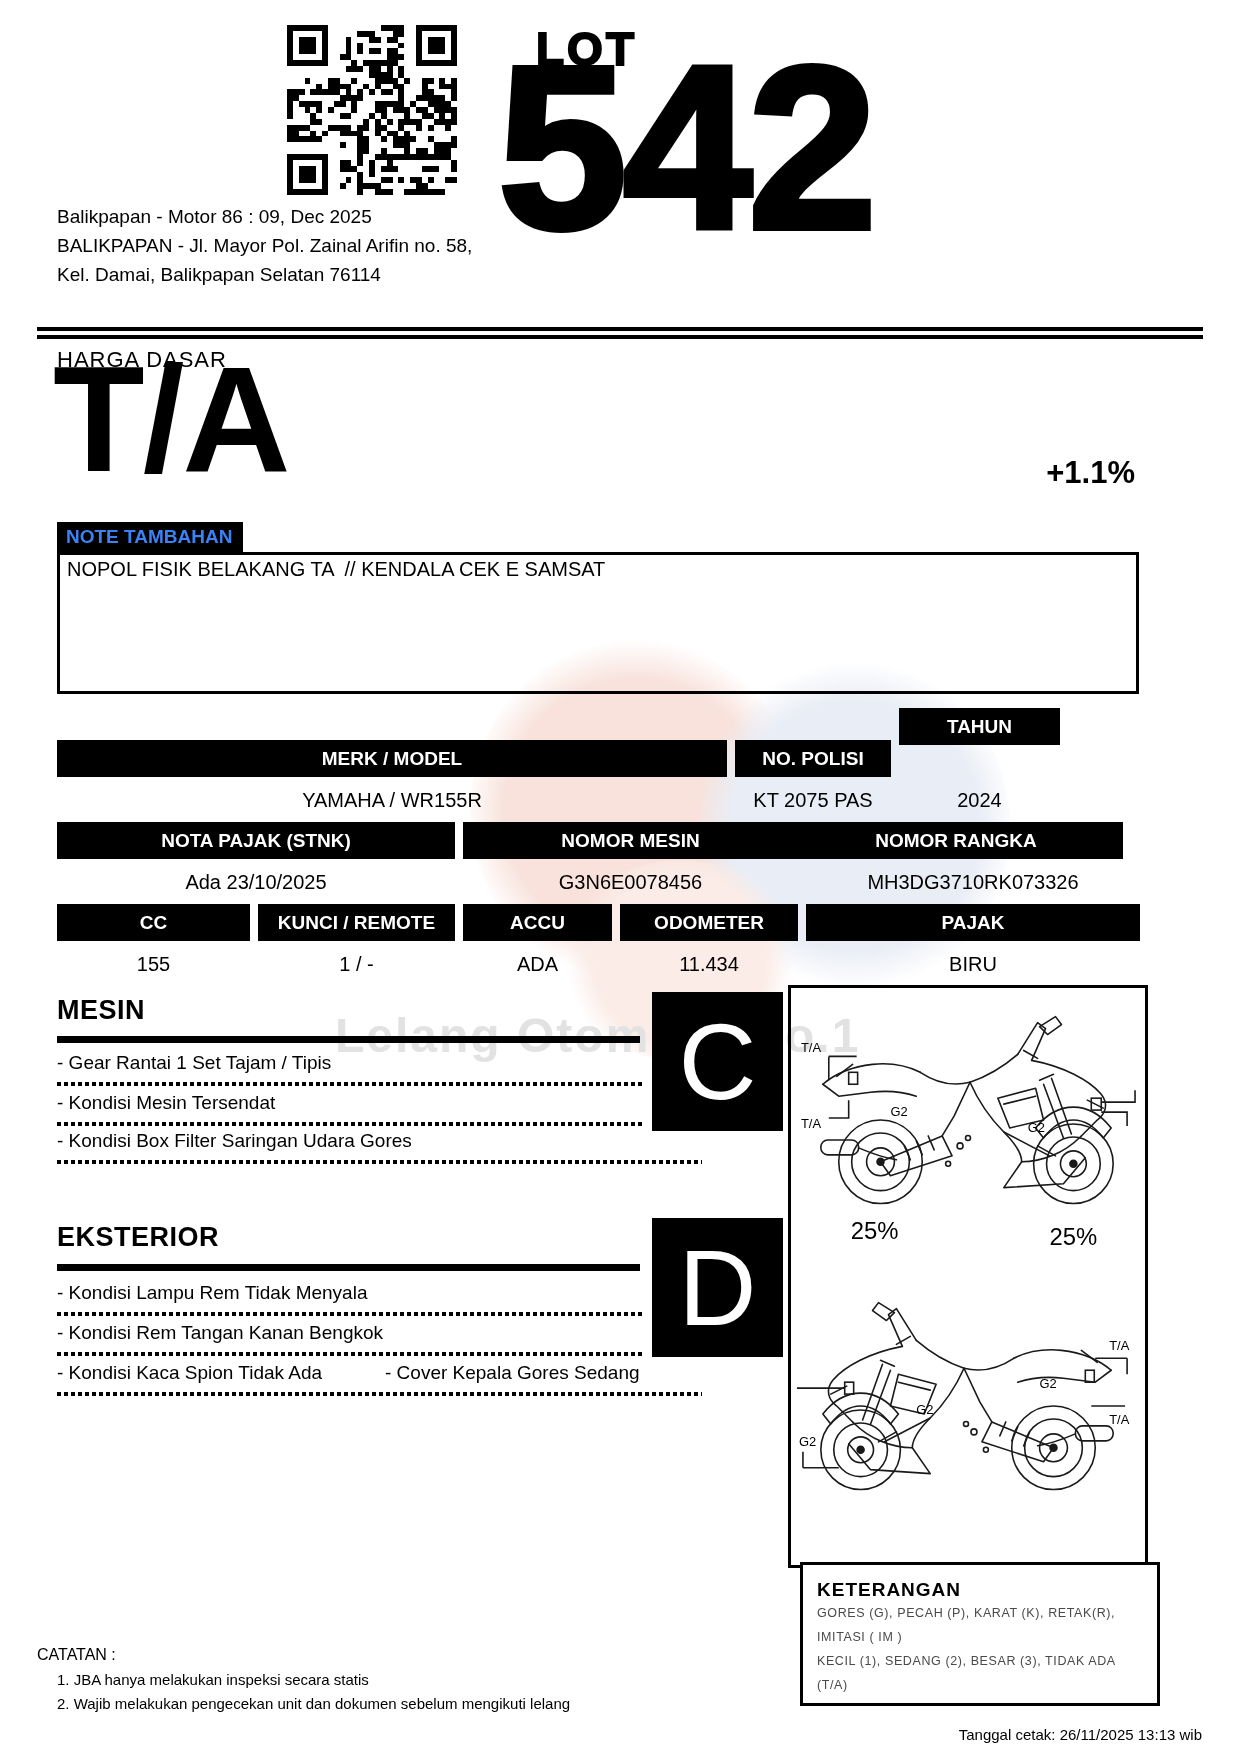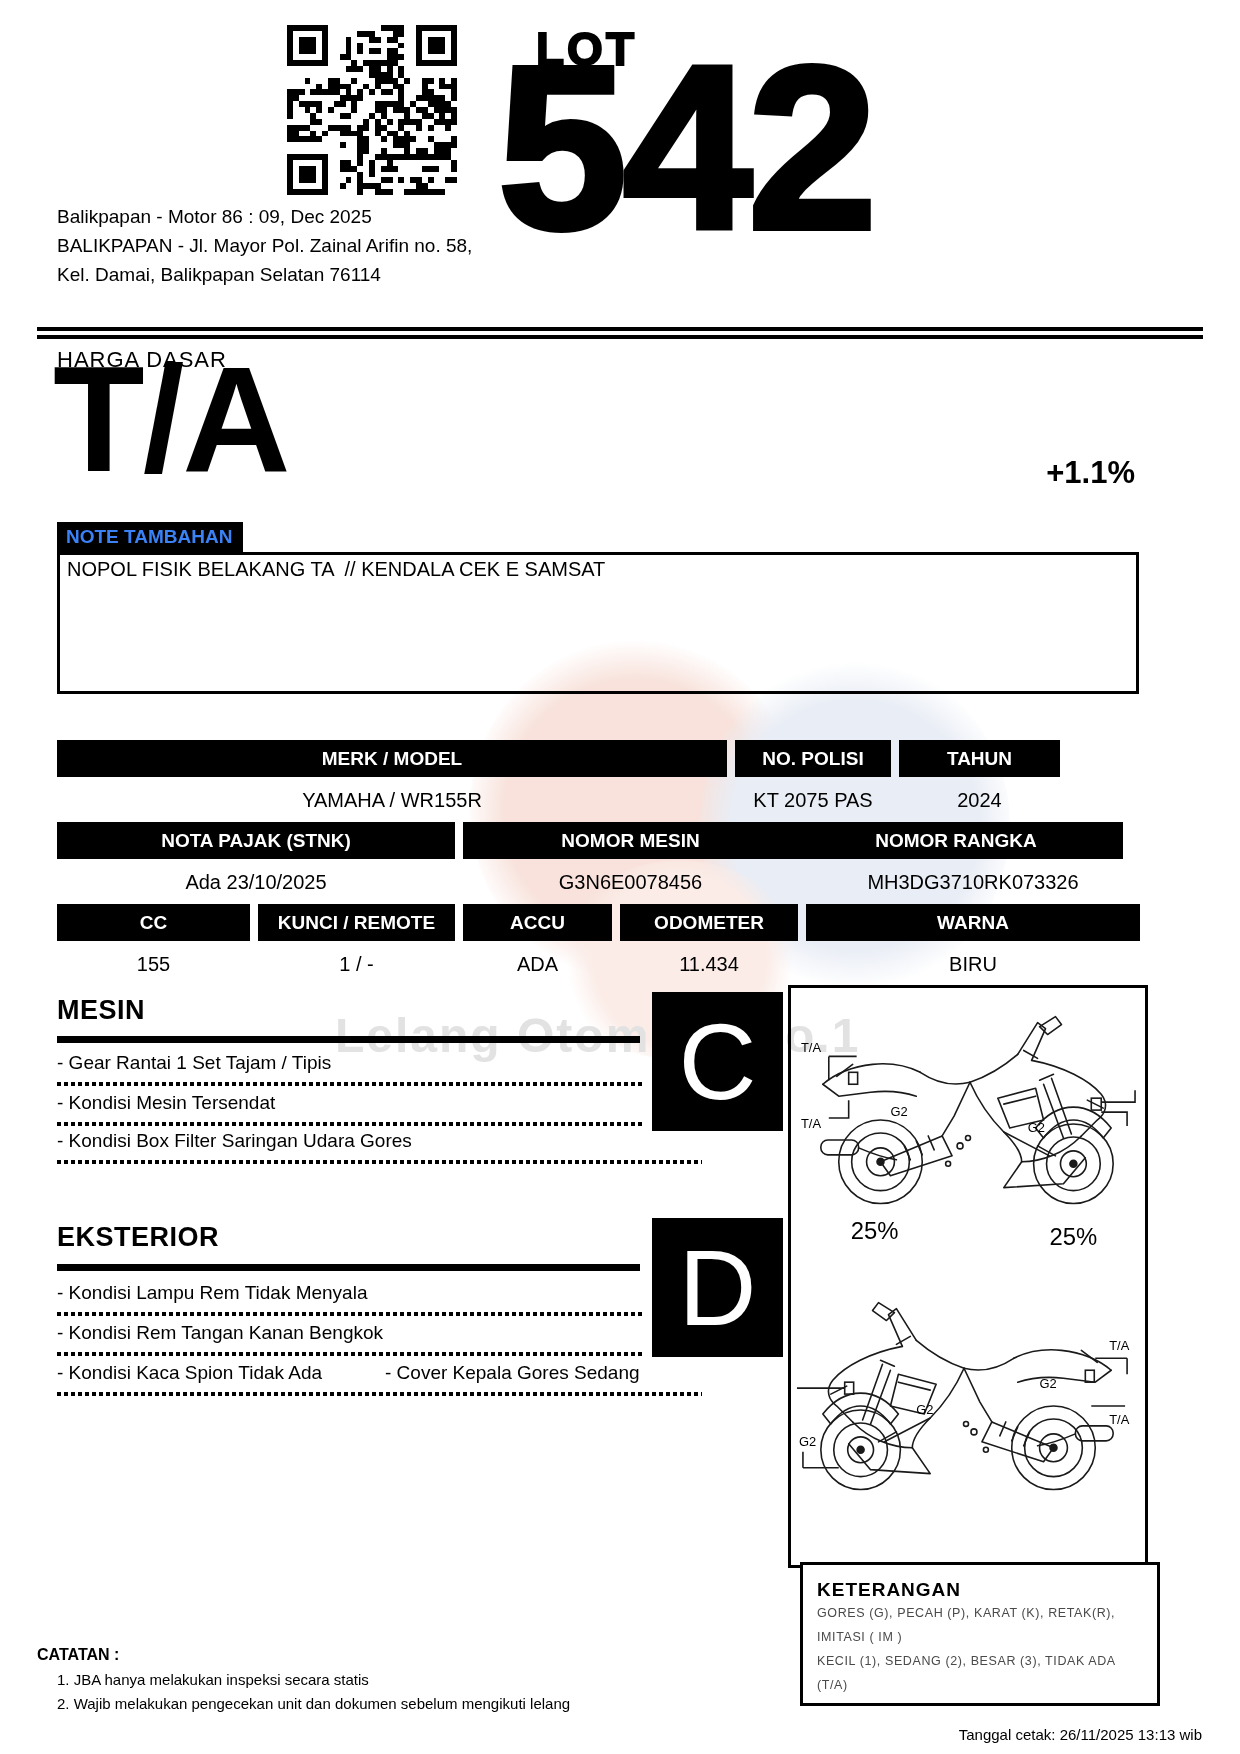--- a/index.html
+++ b/index.html
@@ -29,21 +29,21 @@
   .item{font-size:19px;white-space:nowrap;}
   .dotted{height:4px;background:repeating-linear-gradient(90deg,#000 0 4px,transparent 4px 7px);}
   .grade-box{width:131px;height:139px;background:#000;color:#fff;text-align:center;
              font-size:108px;line-height:139px;font-weight:normal;}
   
   .diagram-panel{border:3px solid #000;background:transparent;}
   .ket-box{border:3px solid #000;background:#fff;padding:14px 14px;}
   .ket-title{font-size:19px;font-weight:bold;letter-spacing:1px;}
   .ket-line{font-size:12.5px;color:#4a4a4a;letter-spacing:0.6px;line-height:24px;}
   
-  .catatan-title{font-size:16px;font-weight:bold;}
+  .catatan-title{font-size:16px;}
   .catatan-item{font-size:15px;line-height:24px;}
   .page-num{font-size:21px;margin-top:34px;}
   .printed{font-size:15px;}
   svg text{font-family:"Liberation Sans",sans-serif;}
 </style>
 </head>
 <body>
 
 <div class="page">
 
@@ -83,37 +83,37 @@
   <div class="abs z1 harga-value" style="left:53px;top:344px;">T/A</div>
   <div class="abs z1 pct" style="right:105px;top:455px;">+1.1%</div>
 
   <div class="abs z1 note-label" style="left:57px;top:522px;width:177px;height:30px;">NOTE TAMBAHAN</div>
   <div class="abs z1 note-box" style="left:57px;top:552px;width:1062px;height:130px;">
     <span style="white-space:pre;">NOPOL FISIK BELAKANG TA  // KENDALA CEK E SAMSAT</span>
   </div>
 
   <div class="abs z1 hdr-cell" style="left:57px;top:740px;width:670px;">MERK / MODEL</div>
   <div class="abs z1 hdr-cell" style="left:735px;top:740px;width:156px;">NO. POLISI</div>
-  <div class="abs z1 hdr-cell" style="left:899px;top:740px;width:161px;">TAHUN</div>
+  <div class="abs z1 hdr-cell" style="left:899px;top:708px;width:161px;">TAHUN</div>
   <div class="abs z1 val-cell" style="left:57px;top:781px;width:670px;">YAMAHA / WR155R</div>
   <div class="abs z1 val-cell" style="left:735px;top:781px;width:156px;">KT 2075 PAS</div>
   <div class="abs z1 val-cell" style="left:899px;top:781px;width:161px;">2024</div>
 
   <div class="abs z1 hdr-cell" style="left:57px;top:822px;width:398px;">NOTA PAJAK (STNK)</div>
   <div class="abs z1 hdr-cell" style="left:463px;top:822px;width:335px;">NOMOR MESIN</div>
   <div class="abs z1 hdr-cell" style="left:789px;top:822px;width:334px;">NOMOR RANGKA</div>
   <div class="abs z1 val-cell" style="left:57px;top:863px;width:398px;">Ada 23/10/2025</div>
   <div class="abs z1 val-cell" style="left:463px;top:863px;width:335px;">G3N6E0078456</div>
   <div class="abs z1 val-cell" style="left:806px;top:863px;width:334px;">MH3DG3710RK073326</div>
 
   <div class="abs z1 hdr-cell" style="left:57px;top:904px;width:193px;">CC</div>
   <div class="abs z1 hdr-cell" style="left:258px;top:904px;width:197px;">KUNCI / REMOTE</div>
   <div class="abs z1 hdr-cell" style="left:463px;top:904px;width:149px;">ACCU</div>
   <div class="abs z1 hdr-cell" style="left:620px;top:904px;width:178px;">ODOMETER</div>
-  <div class="abs z1 hdr-cell" style="left:806px;top:904px;width:334px;">WARNA</div>
+  <div class="abs z1 hdr-cell" style="left:806px;top:904px;width:334px;">PAJAK</div>
   <div class="abs z1 val-cell" style="left:57px;top:945px;width:193px;">155</div>
   <div class="abs z1 val-cell" style="left:258px;top:945px;width:197px;">1 / -</div>
   <div class="abs z1 val-cell" style="left:463px;top:945px;width:149px;">ADA</div>
   <div class="abs z1 val-cell" style="left:620px;top:945px;width:178px;">11.434</div>
   <div class="abs z1 val-cell" style="left:806px;top:945px;width:334px;">BIRU</div>
 
   <div class="abs z1 sec-title" style="left:57px;top:995px;">MESIN</div>
   <div class="abs z1 sec-bar" style="left:57px;top:1036px;width:583px;"></div>
   <div class="abs z1 item" style="left:57px;top:1052px;">- Gear Rantai 1 Set Tajam / Tipis</div>
   <div class="abs z1 dotted" style="left:57px;top:1082px;width:586px;"></div>

